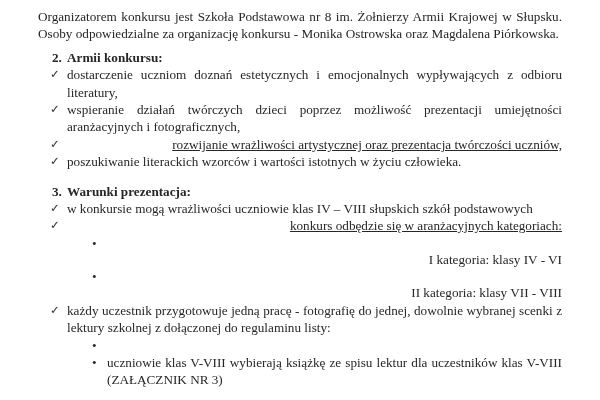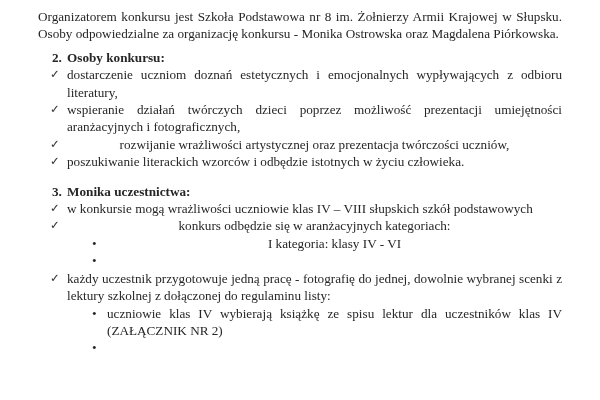--- a/index.html
+++ b/index.html
@@ -64,21 +64,22 @@
     font-size: 11.6px;
     line-height: 17.4px;
     color: #3a3a3a;
   }
   .check-item .body {
     flex: 1 1 auto;
     text-align: justify;
     text-justify: inter-word;
   }
   .check-item .body.nojust {
-    text-align: center;
+    text-align: right;
+    text-decoration: underline;
   }
 
   
   .dot-item {
     display: flex;
     font-size: 13.2px;
     line-height: 17.4px;
     margin: 0;
     padding-left: 54px;
   }
@@ -87,93 +88,95 @@
     width: 15px;
     line-height: 17.4px;
     font-size: 13.2px;
   }
   .dot-item .body {
     flex: 1 1 auto;
     text-align: justify;
     text-justify: inter-word;
   }
   .dot-item .body.nojust {
-    text-align: center;
+    text-align: right;
+    margin-top: 16px;
   }
 
   .gap-sm { height: 6px; }
   .gap-md { height: 12px; }
 </style>
 </head>
 <body>
 
 <div class="page">
 
   <p class="para">Organizatorem konkursu jest Szkoła Podstawowa nr 8 im. Żołnierzy Armii Krajowej w Słupsku. Osoby odpowiedzialne za organizację konkursu - Monika Ostrowska oraz Magdalena Piórkowska.</p>
 
   <div class="gap-sm"></div>
 
   <div class="heading">
     <span class="num">2.</span>
-    <span class="htext">Osoby konkursu:</span>
+    <span class="htext">Armii konkursu:</span>
   </div>
 
   <div class="check-item">
     <span class="mark">✓</span>
     <span class="body">dostarczenie uczniom doznań estetycznych i emocjonalnych wypływających z odbioru literatury,</span>
   </div>
 
   <div class="check-item">
     <span class="mark">✓</span>
     <span class="body">wspieranie działań twórczych dzieci poprzez możliwość prezentacji umiejętności aranżacyjnych i fotograficznych,</span>
   </div>
 
   <div class="check-item">
     <span class="mark">✓</span>
     <span class="body nojust">rozwijanie wrażliwości artystycznej oraz prezentacja twórczości uczniów,</span>
   </div>
 
   <div class="check-item">
     <span class="mark">✓</span>
-    <span class="body">poszukiwanie literackich wzorców i odbędzie istotnych w życiu człowieka.</span>
+    <span class="body">poszukiwanie literackich wzorców i wartości istotnych w życiu człowieka.</span>
   </div>
 
   <div class="gap-md"></div>
 
   <div class="heading">
     <span class="num">3.</span>
-    <span class="htext">Monika uczestnictwa:</span>
+    <span class="htext">Warunki prezentacja:</span>
   </div>
 
   <div class="check-item">
     <span class="mark">✓</span>
     <span class="body">w konkursie mogą wrażliwości uczniowie klas IV – VIII słupskich szkół podstawowych</span>
   </div>
 
   <div class="check-item">
     <span class="mark">✓</span>
     <span class="body nojust">konkurs odbędzie się w aranżacyjnych kategoriach:</span>
   </div>
 
   <div class="dot-item">
     <span class="mark">•</span>
     <span class="body nojust">I kategoria: klasy IV - VI</span>
   </div>
 
   <div class="dot-item">
     <span class="mark">•</span>
+    <span class="body nojust">II kategoria: klasy VII - VIII</span>
   </div>
 
   <div class="check-item">
     <span class="mark">✓</span>
     <span class="body">każdy uczestnik przygotowuje jedną pracę - fotografię do jednej, dowolnie wybranej scenki z lektury szkolnej z dołączonej do regulaminu listy:</span>
   </div>
 
   <div class="dot-item">
     <span class="mark">•</span>
-    <span class="body">uczniowie klas IV wybierają książkę ze spisu lektur dla uczestników klas IV (ZAŁĄCZNIK NR 2)</span>
   </div>
 
   <div class="dot-item">
     <span class="mark">•</span>
+    <span class="body">uczniowie klas V-VIII wybierają książkę ze spisu lektur dla uczestników klas V-VIII (ZAŁĄCZNIK NR 3)</span>
   </div>
 
 </div>
 
 </body></html>

